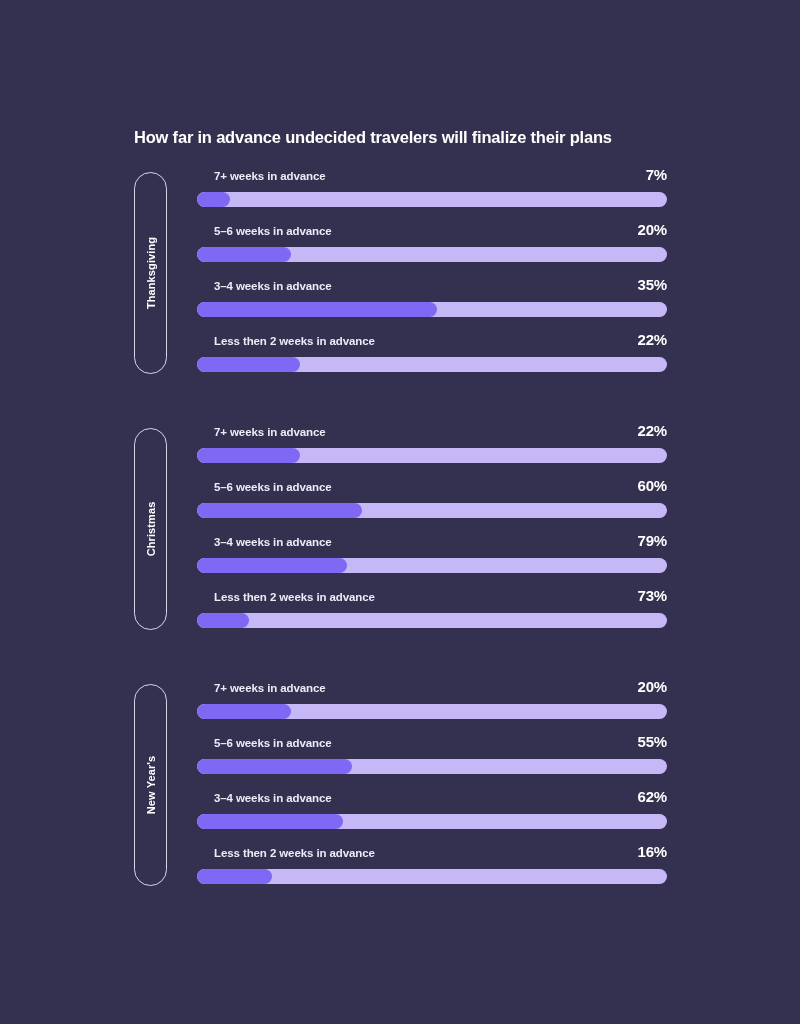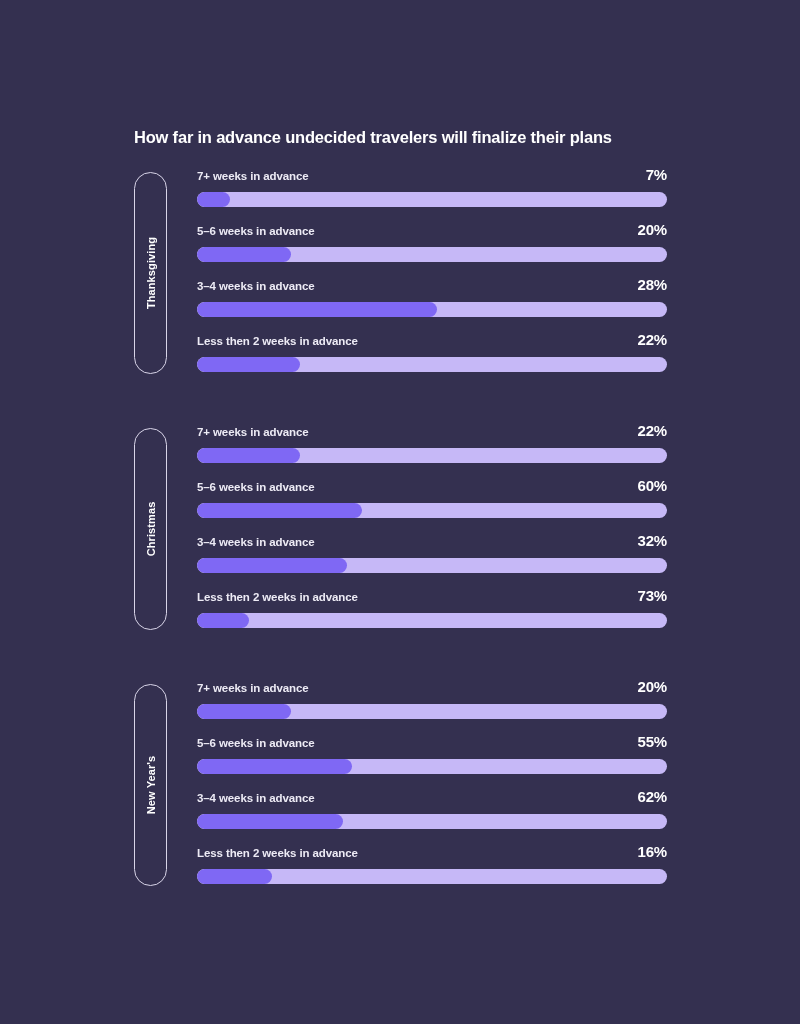--- a/index.html
+++ b/index.html
@@ -91,20 +91,21 @@
     align-items: baseline;
     justify-content: space-between;
   }
 
   .row-label {
     font-size: 11.5px;
     font-weight: bold;
     color: #EDEBF5;
     letter-spacing: -0.1px;
     white-space: nowrap;
+    margin-left: 17px;
   }
 
   .row-value {
     font-size: 15px;
     font-weight: bold;
     color: #FFFFFF;
     letter-spacing: -0.2px;
     white-space: nowrap;
   }
 
@@ -155,21 +156,21 @@
               <span class="row-label">5–6 weeks in advance</span>
               <span class="row-value">20%</span>
             </div>
             <div class="bar-track">
               <div class="bar-fill" style="width: 20%;"></div>
             </div>
           </div>
           <div class="row">
             <div class="row-head">
               <span class="row-label">3–4 weeks in advance</span>
-              <span class="row-value">28%</span>
+              <span class="row-value">35%</span>
             </div>
             <div class="bar-track">
               <div class="bar-fill" style="width: 51%;"></div>
             </div>
           </div>
           <div class="row">
             <div class="row-head">
               <span class="row-label">Less then 2 weeks in advance</span>
               <span class="row-value">22%</span>
             </div>
@@ -198,21 +199,21 @@
               <span class="row-label">5–6 weeks in advance</span>
               <span class="row-value">60%</span>
             </div>
             <div class="bar-track">
               <div class="bar-fill" style="width: 35%;"></div>
             </div>
           </div>
           <div class="row">
             <div class="row-head">
               <span class="row-label">3–4 weeks in advance</span>
-              <span class="row-value">32%</span>
+              <span class="row-value">79%</span>
             </div>
             <div class="bar-track">
               <div class="bar-fill" style="width: 32%;"></div>
             </div>
           </div>
           <div class="row">
             <div class="row-head">
               <span class="row-label">Less then 2 weeks in advance</span>
               <span class="row-value">73%</span>
             </div>

